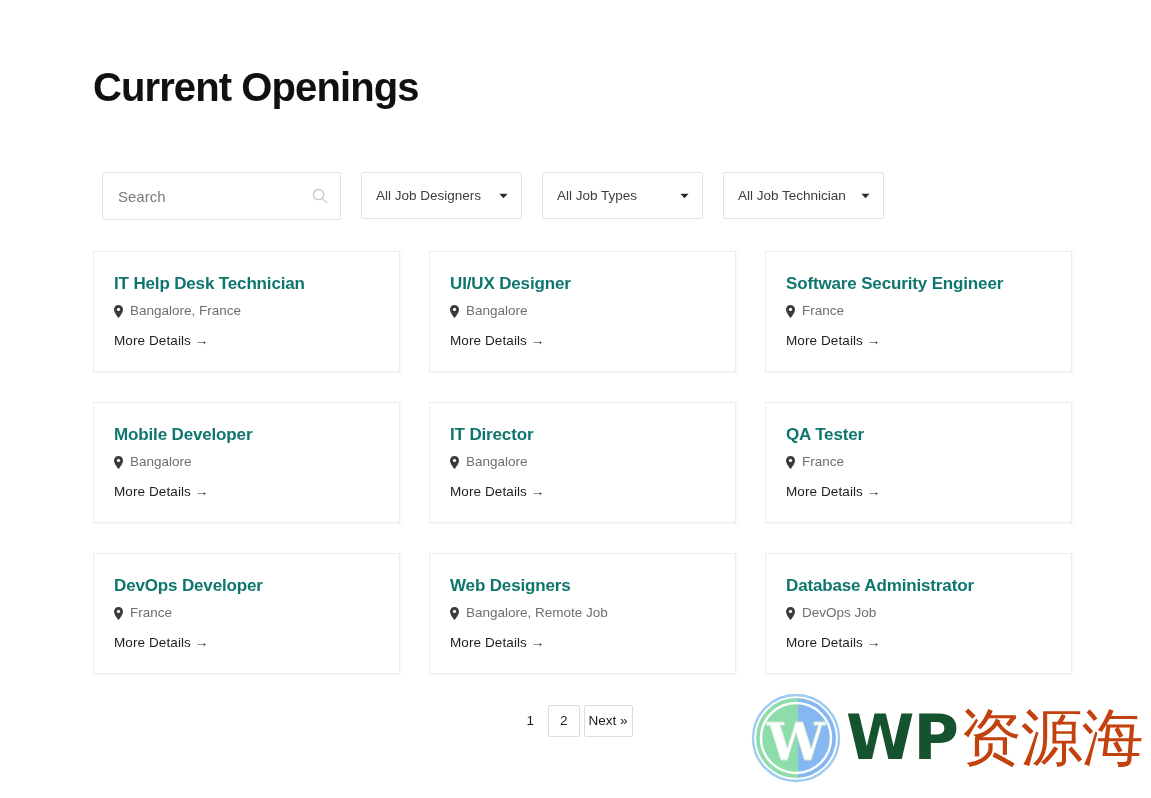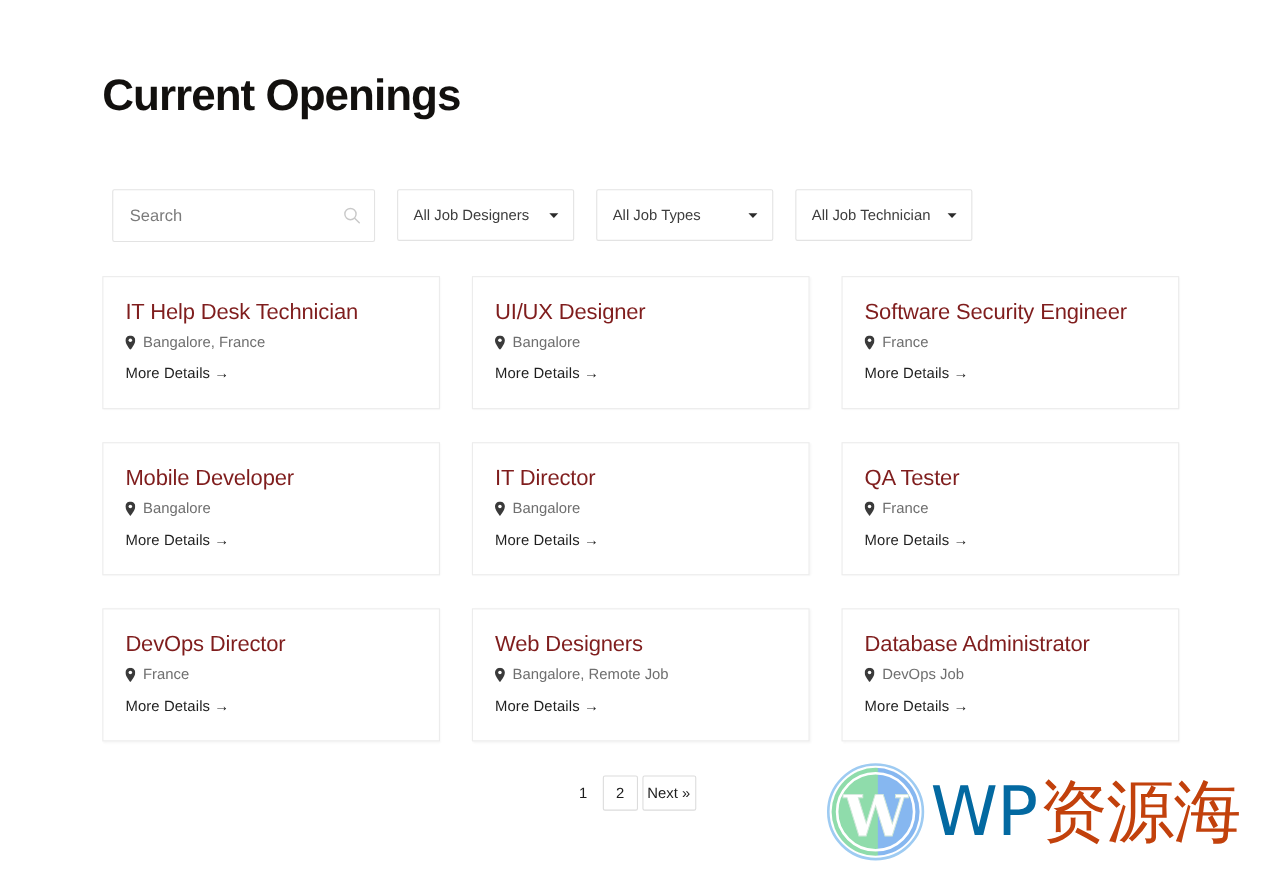--- a/index.html
+++ b/index.html
@@ -123,24 +123,24 @@
     width: 307px;
     height: 121px;
     background: #ffffff;
     border: 1px solid #ececec;
     box-shadow: 1px 1px 2px rgba(0,0,0,0.045);
     padding: 22px 20px 0 20px;
     position: relative;
   }
 
   .job-title {
-    font-size: 20px;
+    font-size: 17px;
     line-height: 20px;
-    font-weight: 400;
-    color: #7f1d1d;
+    font-weight: 700;
+    color: #0f766e;
     letter-spacing: -0.15px;
     margin-bottom: 8px;
   }
 
   .job-location {
     display: flex;
     align-items: center;
     font-size: 13.5px;
     line-height: 18px;
     color: #6f6f6f;
@@ -217,21 +217,21 @@
   .wm-logo svg { display: block; }
   .wm-text {
     font-family: "DejaVu Sans", sans-serif;
     font-size: 62px;
     line-height: 62px;
     font-weight: 400;
     letter-spacing: -1px;
     margin-left: 2px;
     white-space: nowrap;
   }
-  .wm-wp { color: #0369a1; }
+  .wm-wp { color: #14532d; font-weight: bold; }
   .wm-cn { color: #c2410c; margin-left: 2px; margin-top: 28px; }
 </style>
 </head>
 <body>
 
 <div class="page">
 
   <h1 class="page-title">Current Openings</h1>
 
   <div class="filter-bar">
@@ -329,21 +329,21 @@
         </div><a class="more-details">More Details →</a></div>
       <div class="job-card"><div class="job-title">QA Tester</div><div class="job-location">
           <span class="pin-icon">
             <svg viewBox="0 0 9 13" width="9" height="13" aria-hidden="true">
               <path d="M4.5 0 C2 0 0 2 0 4.5 C0 7.9 4.5 13 4.5 13 C4.5 13 9 7.9 9 4.5 C9 2 7 0 4.5 0 Z" fill="#3a3a3a"></path>
               <circle cx="4.5" cy="4.4" r="1.6" fill="#ffffff"></circle>
             </svg>
           </span>
           <span>France</span>
         </div><a class="more-details">More Details →</a></div>
-      <div class="job-card"><div class="job-title">DevOps Director</div><div class="job-location">
+      <div class="job-card"><div class="job-title">DevOps Developer</div><div class="job-location">
           <span class="pin-icon">
             <svg viewBox="0 0 9 13" width="9" height="13" aria-hidden="true">
               <path d="M4.5 0 C2 0 0 2 0 4.5 C0 7.9 4.5 13 4.5 13 C4.5 13 9 7.9 9 4.5 C9 2 7 0 4.5 0 Z" fill="#3a3a3a"></path>
               <circle cx="4.5" cy="4.4" r="1.6" fill="#ffffff"></circle>
             </svg>
           </span>
           <span>France</span>
         </div><a class="more-details">More Details →</a></div>
       <div class="job-card"><div class="job-title">Web Designers</div><div class="job-location">
           <span class="pin-icon">

